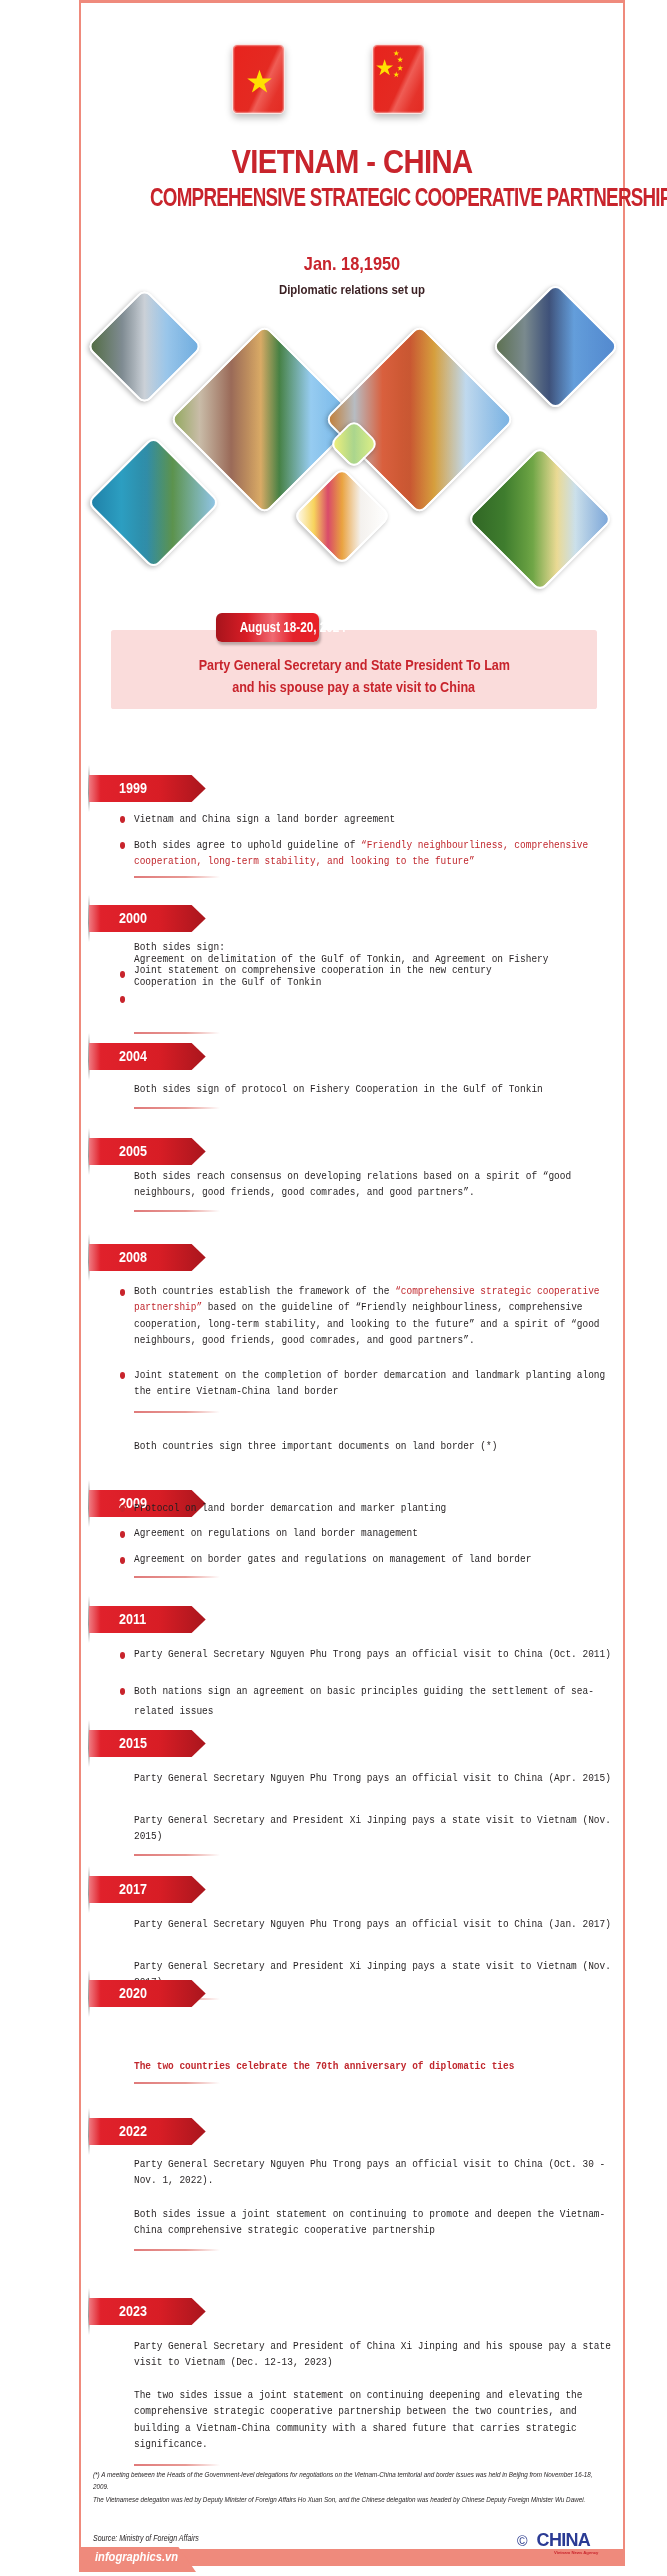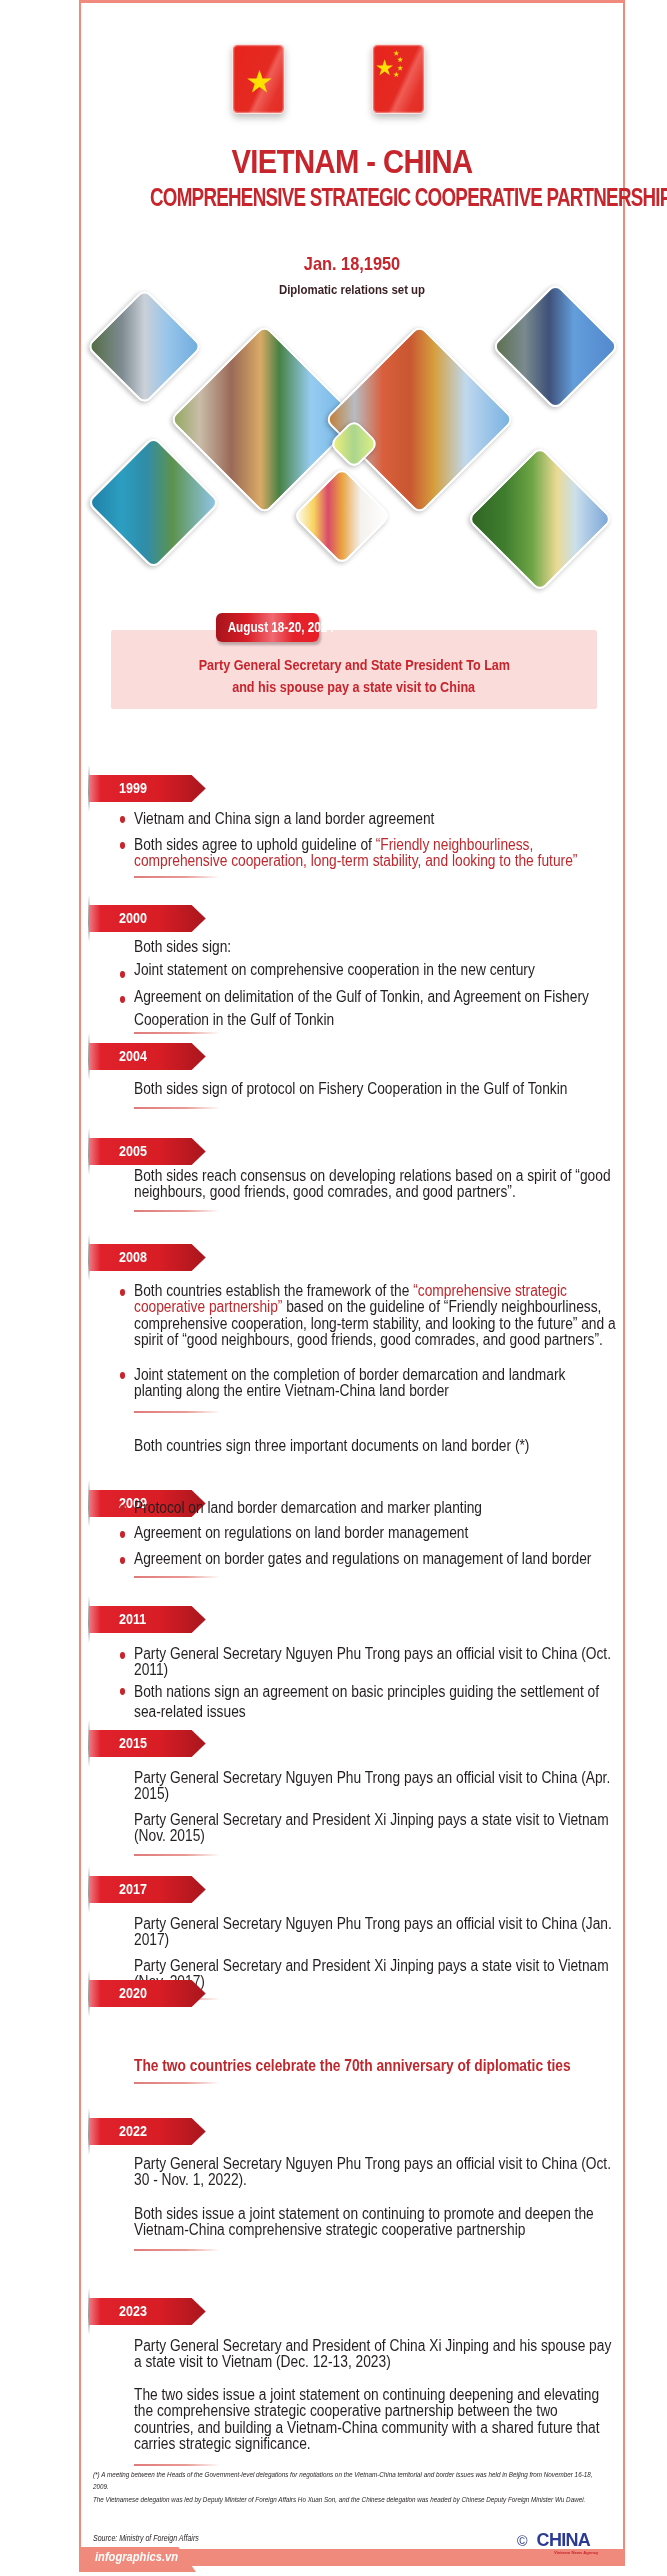--- a/index.html
+++ b/index.html
@@ -72,20 +72,21 @@
   .visit-box {
     position: absolute; left: 111px; top: 630px; width: 486px; height: 79px;
     background: #fadcdb; border-radius: 2.6px;
   }
   .visit-badge {
     position: absolute; left: 216px; top: 613px; width: 103px; height: 29px; border-radius: 5.9px;
     background: linear-gradient(90deg, #a7141c 0%, #d91d26 30%, #f06a72 55%, #e4222b 75%, #e81f26 100%);
     box-shadow: 1.3px 2.6px 2.6px rgba(0,0,0,0.25);
     color: #fff; font-weight: bold; font-size: 14.3px; line-height: 29px;
     white-space: nowrap;
+    padding-left: 12px;
   }
   .visit-badge span { display: inline-block; transform: scaleX(0.82); }
   .visit-text {
     position: absolute; left: 111px; top: 654px; width: 486px; text-align: center;
     color: #c8242c; font-weight: bold; font-size: 15px; line-height: 21.5px;
   }
   .visit-text span { display: inline-block; transform: scaleX(0.84); white-space: nowrap; }
 
   
   .ribbon {
@@ -100,21 +101,21 @@
     background: linear-gradient(90deg, #f07b82 0%, #e0212b 10%, #d81d25 60%, #a9161d 100%);
     clip-path: polygon(0 0, 88% 0, 100% 50%, 88% 100%, 0 100%);
     filter: drop-shadow(2px 2px 2px rgba(0,0,0,0.3));
   }
   .ribbon .year {
     position: absolute; left: 31px; top: 0; line-height: 27px; color: #fff;
     font-weight: bold; font-size: 14.3px; transform: scaleX(0.88); transform-origin: left center;
   }
 
   .tl-text {
-    position: absolute; left: 134px; width: 483px; font-size: 16px; line-height: 16.3px; color: #231f20;
+    position: absolute; left: 134px; width: 483px; font-size: 11px; line-height: 16.3px; color: #231f20; font-family: Liberation Mono, monospace;
   }
   .tl-text .sx { display: inline-block; transform: scaleX(0.86); transform-origin: left center; width: 116%; }
   .bullet {
     position: absolute; left: 120px; width: 5.2px; height: 6.5px; border-radius: 50%; background: #c8242c;
   }
   .red { color: #c0272d; }
   .divider {
     position: absolute; left: 134px; width: 86px; height: 2px;
     background: linear-gradient(90deg, #e07a7a 0%, #e89a95 60%, rgba(240,180,175,0) 100%);
   }
@@ -208,21 +209,21 @@
 
 <div class="ribbon" style="top:905px">
   <div class="stem"></div>
     <div class="body"></div>
   <div class="year">2000</div>
 </div>
 <div class="tl-text" style="top:939px"><span class="sx">Both sides sign:</span></div>
 <div class="bullet" style="top:971px"></div>
 <div class="tl-text" style="top:962px"><span class="sx">Joint statement on comprehensive cooperation in the new century</span></div>
 <div class="bullet" style="top:996px"></div>
-<div class="tl-text" style="top:985px; line-height:23px"><span class="sx">Agreement on delimitation of the Gulf of Tonkin, and Agreement on Fishery Cooperation in the Gulf of Tonkin</span></div>
+<div class="tl-text" style="top:948px; line-height:23px"><span class="sx">Agreement on delimitation of the Gulf of Tonkin, and Agreement on Fishery Cooperation in the Gulf of Tonkin</span></div>
 <div class="divider" style="top:1032px"></div>
 
 <div class="ribbon" style="top:1043px">
   <div class="stem"></div>
     <div class="body"></div>
   <div class="year">2004</div>
 </div>
 <div class="tl-text" style="top:1081px"><span class="sx">Both sides sign of protocol on Fishery Cooperation in the Gulf of Tonkin</span></div>
 <div class="divider" style="top:1107px"></div>
 

